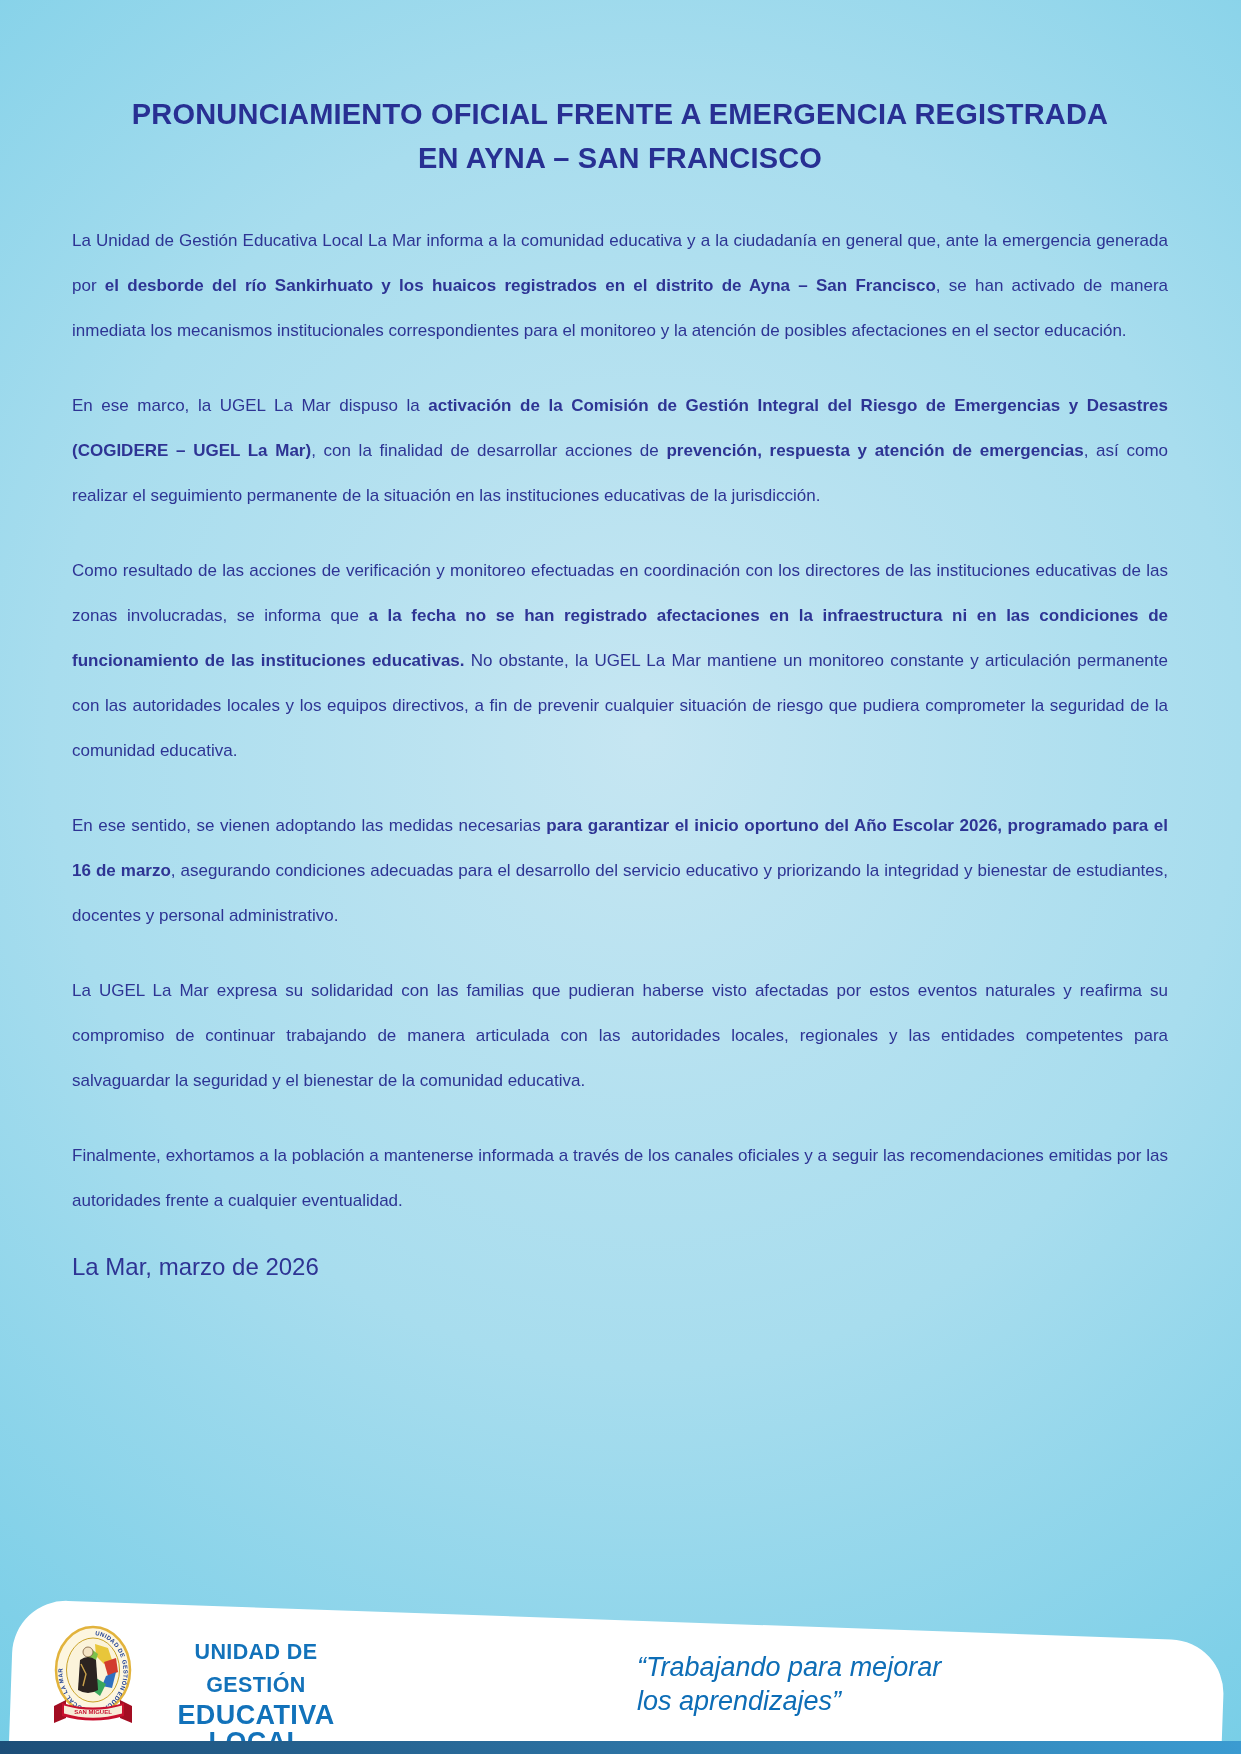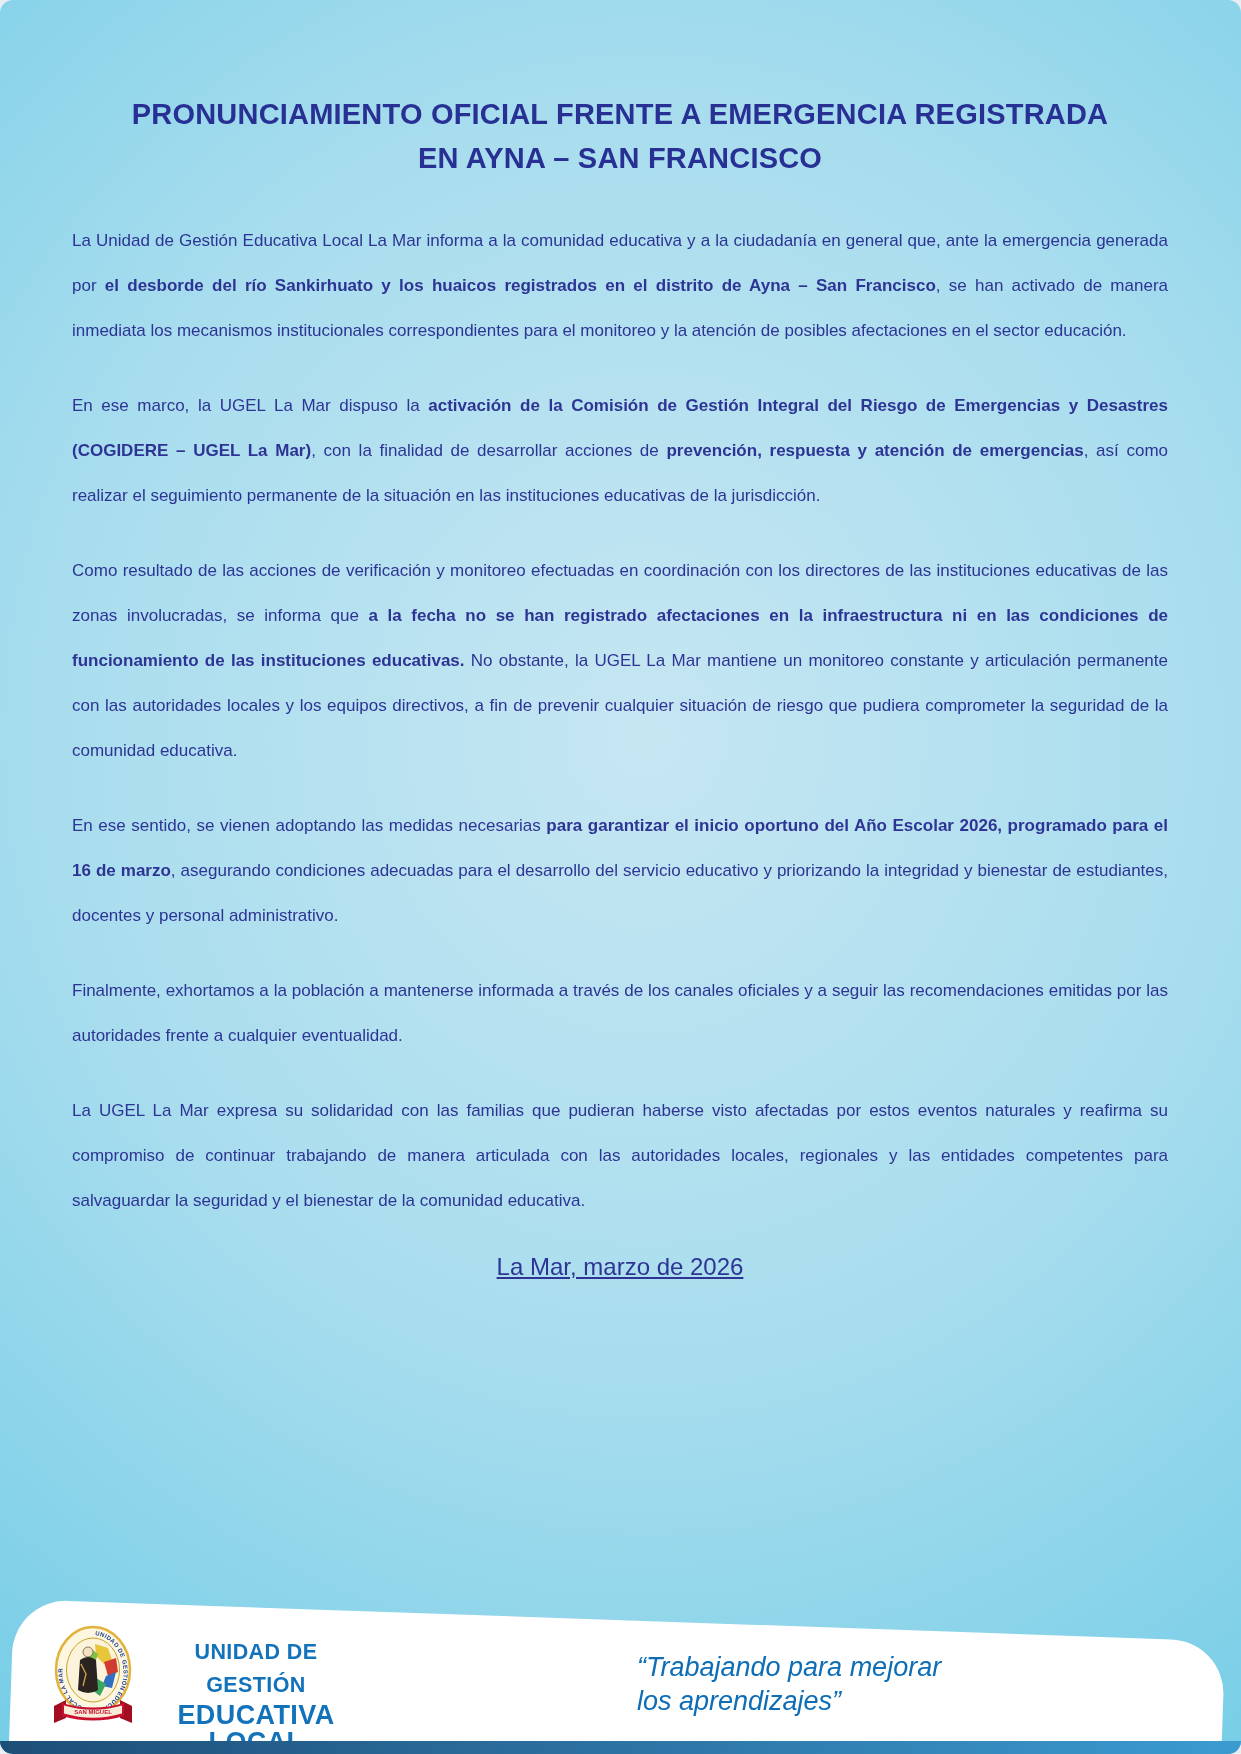--- a/index.html
+++ b/index.html
@@ -3,21 +3,20 @@
 <meta charset="utf-8">
 <style>
   html,body{margin:0;padding:0;background:#e8eef2;}
   .page{
     position:relative;
     width:1241px;height:1754px;
     margin:0 auto;
     overflow:hidden;
     font-family:"Liberation Sans","DejaVu Sans",sans-serif;
     background:radial-gradient(ellipse 120% 90% at 52% 42%, #c6e6f2 0%, #a8ddee 40%, #7fd0e8 70%, #5ac7e2 100%);
-    border-radius:13px;
   }
   .content{
     position:absolute;left:72px;top:0;width:1096px;
   }
   .doc-title{
     margin:92px 0 38px 0;
     text-align:center;
     color:#283093;
     font-size:29px;
     font-weight:bold;
@@ -27,24 +26,23 @@
   .para{
     margin:0 0 30px 0;
     color:#2e3494;
     font-size:17px;
     line-height:45px;
     text-align:justify;
   }
   .para .b{font-weight:bold;}
   .date-line{
     margin-top:6px;
-    text-align:center;
+    text-align:left;
     color:#2e3494;
     font-size:24px;
-    text-decoration:underline;
   }
   
   .footer-band{
     position:absolute;
     left:14px;top:1599px;
     width:1212px;height:240px;
     background:#ffffff;
     border-radius:54px;
     transform:rotate(2deg);
     transform-origin:0 0;
@@ -89,22 +87,22 @@
     <h1 class="doc-title">
       <span>PRONUNCIAMIENTO OFICIAL FRENTE A EMERGENCIA REGISTRADA</span><br>
       <span>EN AYNA – SAN FRANCISCO</span>
     </h1>
 
     <div>
         <p class="para"><span>La Unidad de Gestión Educativa Local La Mar informa a la comunidad educativa y a la ciudadanía en general que, ante la emergencia generada por </span><span class="b">el desborde del río Sankirhuato y los huaicos registrados en el distrito de Ayna – San Francisco</span><span>, se han activado de manera inmediata los mecanismos institucionales correspondientes para el monitoreo y la atención de posibles afectaciones en el sector educación.</span></p>
         <p class="para"><span>En ese marco, la UGEL La Mar dispuso la </span><span class="b">activación de la Comisión de Gestión Integral del Riesgo de Emergencias y Desastres (COGIDERE – UGEL La Mar)</span><span>, con la finalidad de desarrollar acciones de </span><span class="b">prevención, respuesta y atención de emergencias</span><span>, así como realizar el seguimiento permanente de la situación en las instituciones educativas de la jurisdicción.</span></p>
         <p class="para"><span>Como resultado de las acciones de verificación y monitoreo efectuadas en coordinación con los directores de las instituciones educativas de las zonas involucradas, se informa que </span><span class="b">a la fecha no se han registrado afectaciones en la infraestructura ni en las condiciones de funcionamiento de las instituciones educativas.</span><span> No obstante, la UGEL La Mar mantiene un monitoreo constante y articulación permanente con las autoridades locales y los equipos directivos, a fin de prevenir cualquier situación de riesgo que pudiera comprometer la seguridad de la comunidad educativa.</span></p>
         <p class="para"><span>En ese sentido, se vienen adoptando las medidas necesarias </span><span class="b">para garantizar el inicio oportuno del Año Escolar 2026, programado para el 16 de marzo</span><span>, asegurando condiciones adecuadas para el desarrollo del servicio educativo y priorizando la integridad y bienestar de estudiantes, docentes y personal administrativo.</span></p>
+        <p class="para"><span>La UGEL La Mar expresa su solidaridad con las familias que pudieran haberse visto afectadas por estos eventos naturales y reafirma su compromiso de continuar trabajando de manera articulada con las autoridades locales, regionales y las entidades competentes para salvaguardar la seguridad y el bienestar de la comunidad educativa.</span></p>
         <p class="para"><span>Finalmente, exhortamos a la población a mantenerse informada a través de los canales oficiales y a seguir las recomendaciones emitidas por las autoridades frente a cualquier eventualidad.</span></p>
-        <p class="para"><span>La UGEL La Mar expresa su solidaridad con las familias que pudieran haberse visto afectadas por estos eventos naturales y reafirma su compromiso de continuar trabajando de manera articulada con las autoridades locales, regionales y las entidades competentes para salvaguardar la seguridad y el bienestar de la comunidad educativa.</span></p>
       </div>
 
     <div class="date-line">La Mar, marzo de 2026</div>
   </div>
 
   <div class="footer-band"></div>
 
   <svg class="footer-logo" viewBox="0 0 86 106" xmlns="http://www.w3.org/2000/svg">
     <ellipse cx="43" cy="46" rx="37" ry="43" fill="#fdf6e0" stroke="#e2b33c" stroke-width="2.5"></ellipse>
     <ellipse cx="43" cy="46" rx="26.5" ry="32" fill="#fbf3da" stroke="#c9a227" stroke-width="1"></ellipse>

